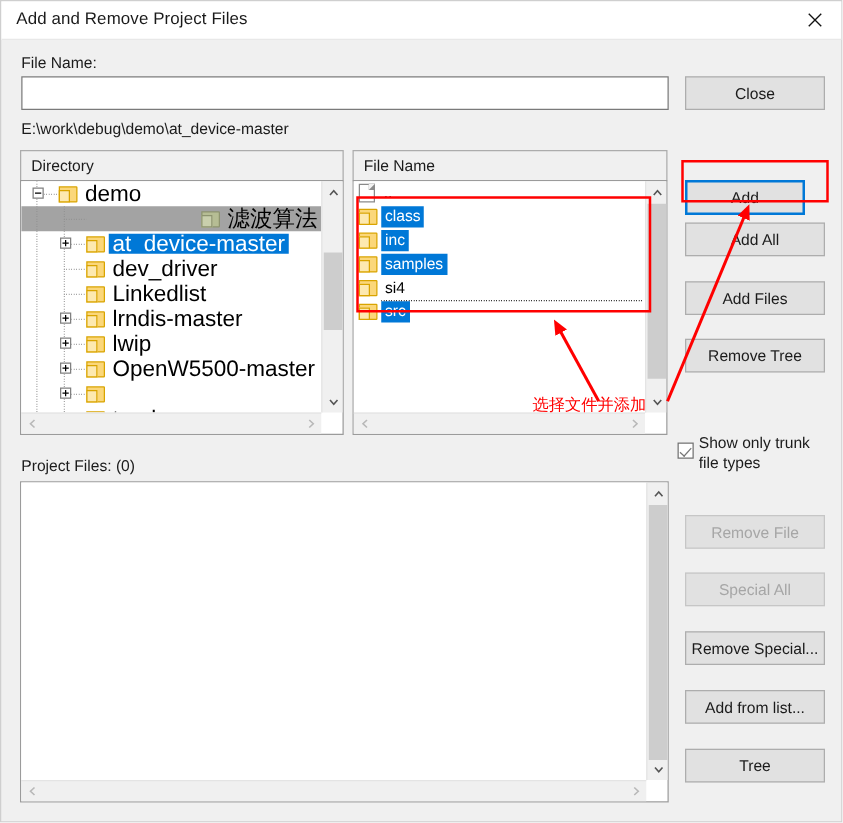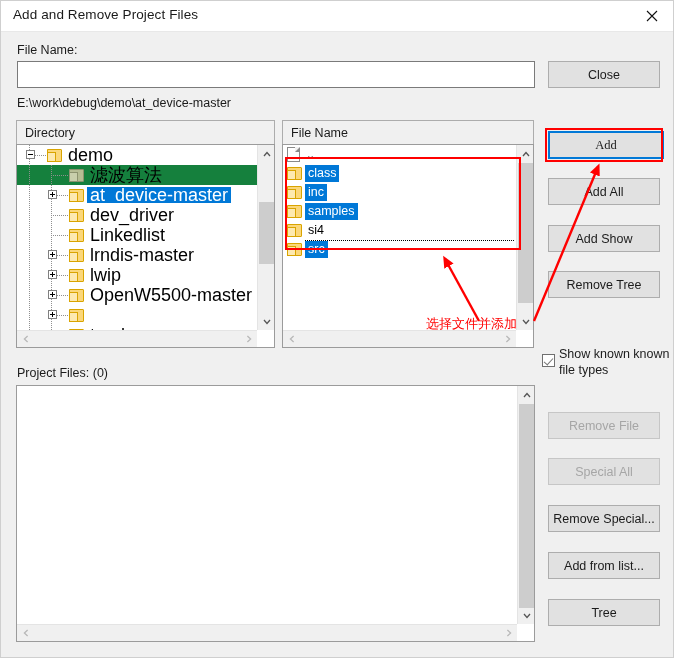--- a/index.html
+++ b/index.html
@@ -123,21 +123,21 @@
     position: relative;
     height: 20px;
     display: flex;
     align-items: center;
     font-size: 18px;
     color: #000;
     white-space: nowrap;
   }
   .trow .tlabel { padding: 0 3px; line-height: 16px; }
   .trow.sel .tlabel { background: #0078d7; color: #fff; }
-  .trow.hover { background: #15803d; }
+  .trow.hover { background: #a3a3a3; justify-content: flex-end; }
 
   .guides {
     position: absolute;
     left: 0; top: 0;
     height: 100%;
     pointer-events: none;
   }
   .gline {
     position: absolute;
     top: 0; bottom: 0;
@@ -605,30 +605,30 @@
       <div class="sb-arrow light" style="right:0; top:0; width:17px; height:16px;">
         <svg width="6" height="8" viewBox="0 0 6 8">
             <path d="M1.4 1 L4.6 4 L1.4 7" stroke="#b8b8b8" stroke-width="1.3" fill="none"></path>
           </svg>
       </div>
     </div>
   </div>
 
   <div class="btn" style="left:547px; top:60px; width:112px; height:27px;">Close</div>
 
-  <div class="btn focused" style="left:547px; top:130px; width:116px; height:28px;font-family:Liberation Serif, serif;">Add</div>
+  <div class="btn focused" style="left:547px; top:143px; width:96px; height:28px;">Add</div>
 
   <div class="btn" style="left:547px; top:177px; width:112px; height:27px;">Add All</div>
 
-  <div class="btn" style="left:547px; top:224px; width:112px; height:27px;">Add Show</div>
+  <div class="btn" style="left:547px; top:224px; width:112px; height:27px;">Add Files</div>
 
   <div class="btn" style="left:547px; top:270px; width:112px; height:27px;">Remove Tree</div>
 
   <div class="cbox checked" style="left:541px; top:353px;"></div>
-  <div class="lbl" style="left:558px; top:346px;">Show known known</div>
+  <div class="lbl" style="left:558px; top:346px;">Show only trunk</div>
   <div class="lbl" style="left:558px; top:362px;">file types</div>
 
   <div class="btn disabled" style="left:547px; top:411px; width:112px; height:27px;">Remove File</div>
 
   <div class="btn disabled" style="left:547px; top:457px; width:112px; height:27px;">Special All</div>
 
   <div class="btn" style="left:547px; top:504px; width:112px; height:27px;">Remove Special...</div>
 
   <div class="btn" style="left:547px; top:551px; width:112px; height:27px;">Add from list...</div>
 

